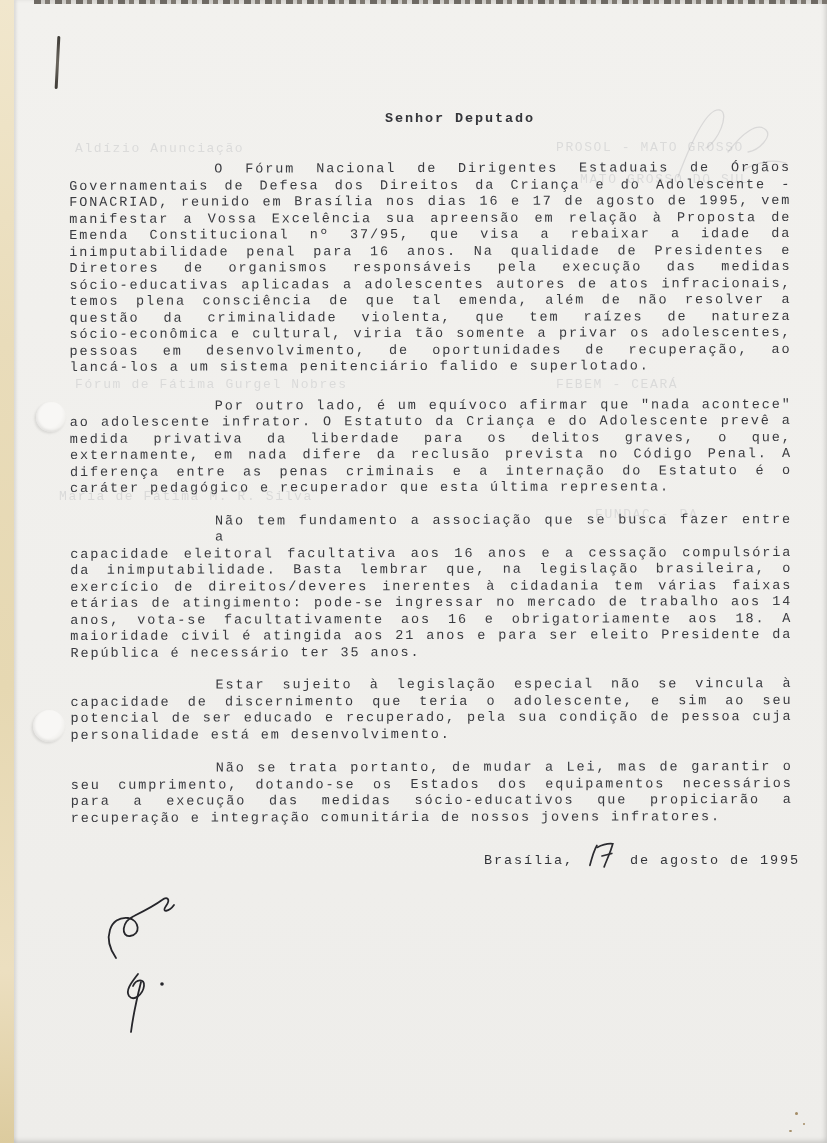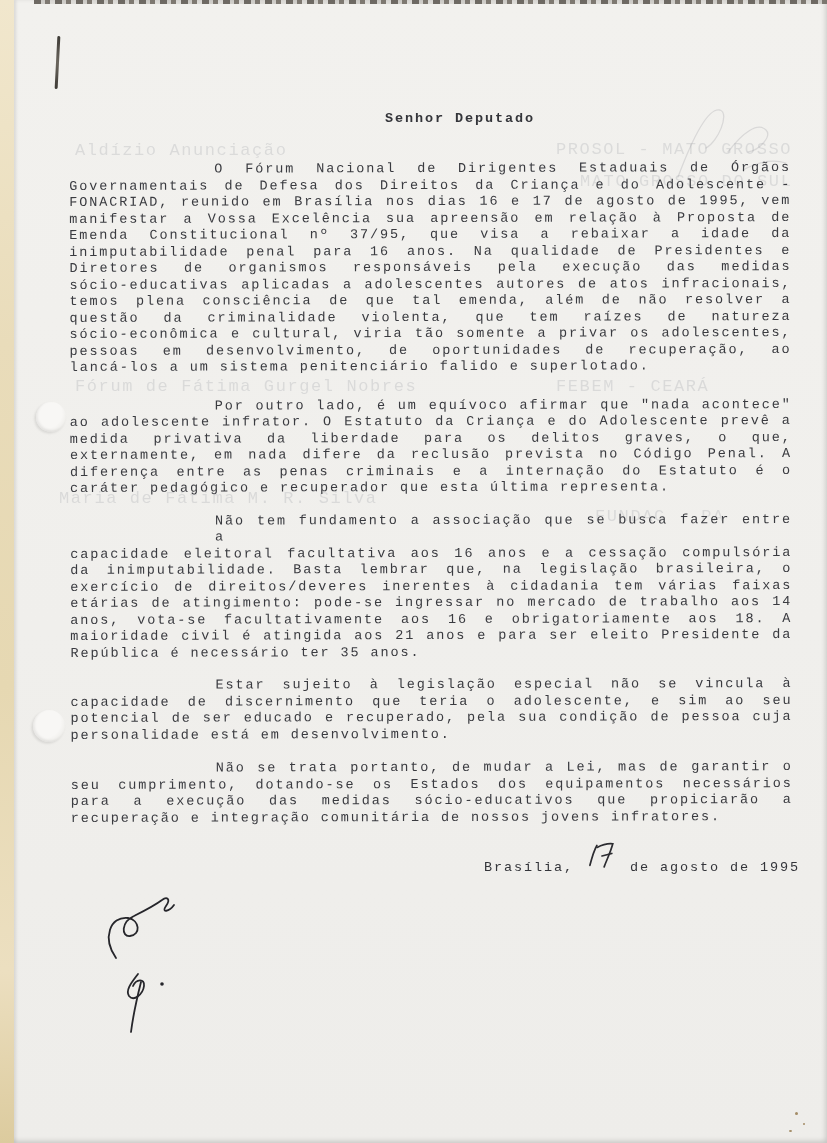--- a/index.html
+++ b/index.html
@@ -47,28 +47,28 @@
   }
   .para{margin:0 0 16px 0;}
   .para:nth-of-type(1){margin-bottom:22px;}
   .para:nth-of-type(4){margin-bottom:17px;}
   .line{text-align:justify;text-align-last:justify;text-justify:inter-word;}
   .line.last{text-align-last:left;}
   .line.indent{padding-left:145px;}
 
   .dateline{
     position:absolute;left:70px;top:845px;width:730px;
-    display:flex;justify-content:flex-end;align-items:flex-end;gap:10px;
+    display:flex;justify-content:flex-end;align-items:center;gap:10px;
     font-size:13.5px;letter-spacing:1.9px;color:#34353a;
   }
   .hand17{margin-top:-4px;}
   .sr{position:absolute;width:1px;height:1px;overflow:hidden;opacity:0;}
 
   .ghost{
-    position:absolute;font-size:17px;letter-spacing:1.6px;color:#5c6270;opacity:.15;
+    position:absolute;font-size:13px;letter-spacing:1.6px;color:#5c6270;opacity:.15;
     white-space:nowrap;filter:blur(.4px);
   }
   .pencil{position:absolute;left:648px;top:92px;opacity:.22;}
   .signature{position:absolute;left:86px;top:878px;}
   .speck{position:absolute;border-radius:50%;background:#8a6b3a;opacity:.75;}
   .speck.s1{left:795px;top:1112px;width:3px;height:3px;}
   .speck.s2{left:803px;top:1123px;width:2px;height:2px;}
   .speck.s3{left:789px;top:1130px;width:3px;height:2px;}
 </style>
 </head>

